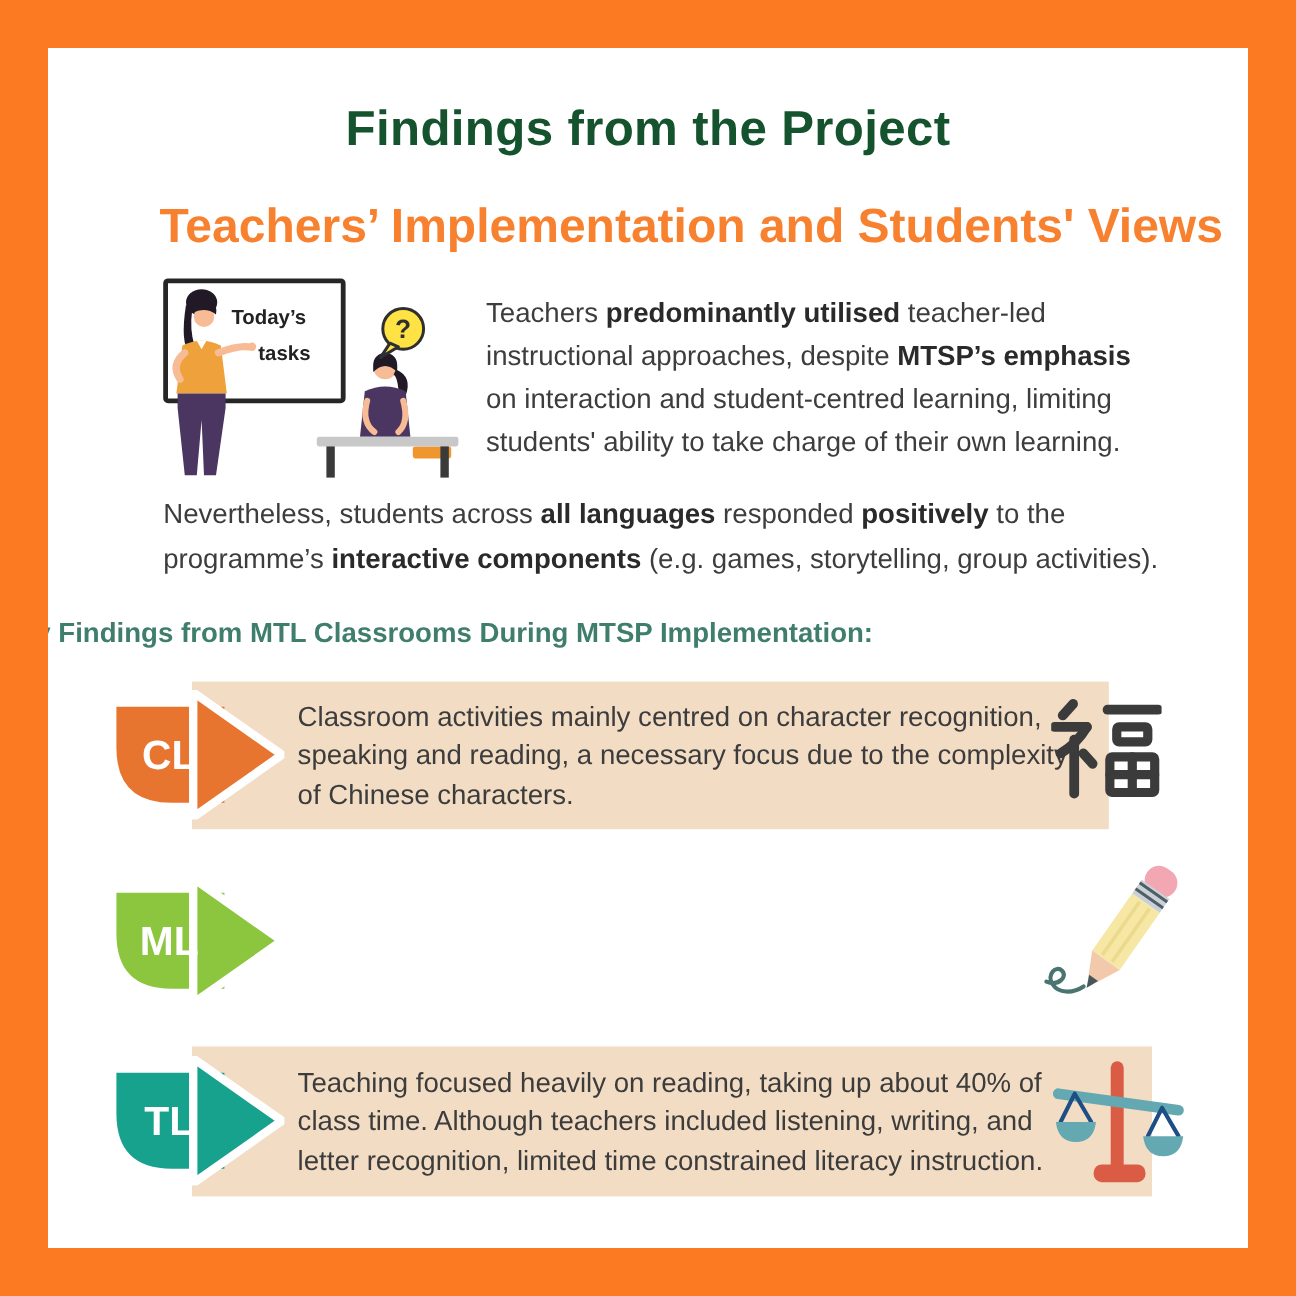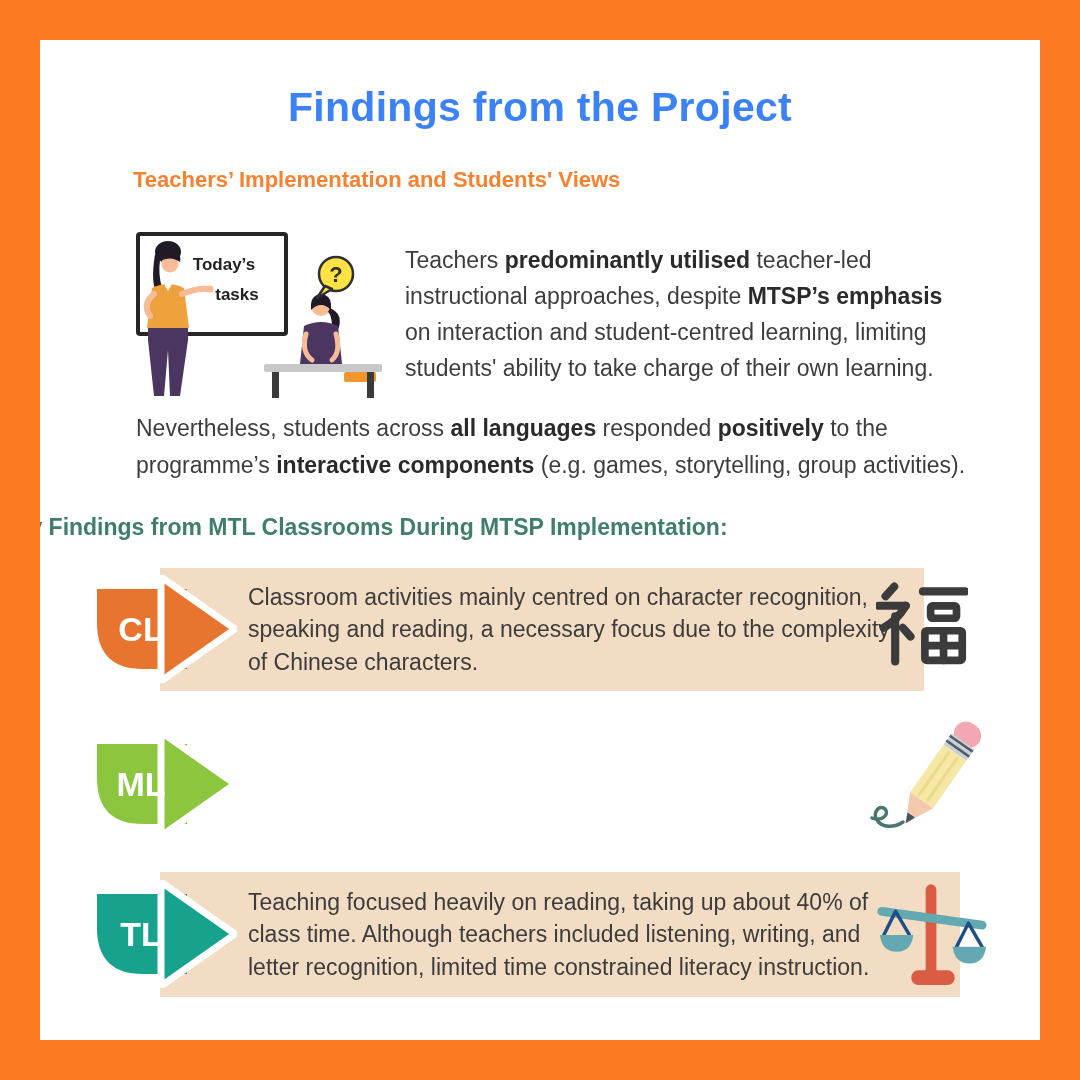--- a/index.html
+++ b/index.html
@@ -1,22 +1,22 @@
 <!DOCTYPE html>
 <html><head>
 <meta charset="utf-8">
 <style>
   html,body{margin:0;padding:0;background:#fff;}
   .page{position:relative;width:1080px;height:1080px;background:#ffffff;overflow:hidden;
         font-family:"Liberation Sans",sans-serif;}
   .frame{position:absolute;inset:0;border:40px solid #FB7A22;box-sizing:border-box;
          z-index:10;pointer-events:none;}
   .title{position:absolute;top:84px;left:0;width:1080px;margin:0;text-align:center;
-         font-size:41px;font-weight:800;color:#3b82f6;letter-spacing:.3px;}
-  .subtitle{position:absolute;top:167px;left:133px;margin:0;font-size:22px;font-weight:800;
+         font-size:41px;font-weight:800;color:#14532d;letter-spacing:.3px;}
+  .subtitle{position:absolute;top:167px;left:133px;margin:0;font-size:40px;font-weight:800;
             color:#F8812F;}
   .para{position:absolute;margin:0;color:#3D3D3D;font-size:23px;}
   .para1{left:405px;top:243px;width:568px;line-height:1.56;}
   .para2{left:136px;top:410px;width:840px;line-height:1.6;}
   .para strong{color:#2A2A2A;}
   .key-heading{position:absolute;top:514px;left:0;width:1080px;margin:0;text-align:left;
                font-size:23px;font-weight:800;color:#3F7E6C;}
   .row{position:absolute;left:0;width:1080px;}
   .row-cl{top:568px;height:123px;}
   .row-ml{top:716px;height:137px;}

